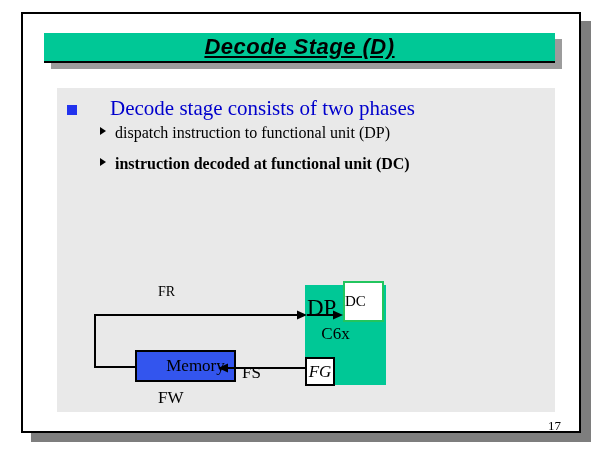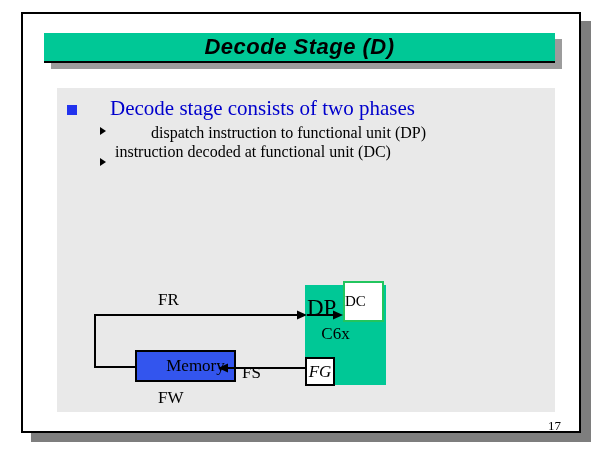--- a/index.html
+++ b/index.html
@@ -15,21 +15,21 @@
   
   .title-bar{
     position:absolute;left:44px;top:33px;width:511px;height:28px;
     background:#00C896;border-bottom:2px solid #000;
     box-shadow:7px 6px 0 #9c9c9c;
     display:flex;align-items:center;justify-content:center;
   }
   .title-text{
     font-family:"Liberation Sans",sans-serif;
     font-weight:bold;font-style:italic;
-    font-size:22px;color:#000;letter-spacing:0.5px;
+    font-size:22px;color:#000;letter-spacing:0.5px;text-decoration:underline;
   }
 
   
   .content-panel{
     position:absolute;left:57px;top:88px;width:498px;height:324px;
     background:#E9E9E9;
   }
 
   
   .bullet-square{
@@ -44,22 +44,22 @@
     border-left:6px solid #000;
     border-top:4px solid transparent;
     border-bottom:4px solid transparent;
   }
   .tri-1{left:100px;top:127px;}
   .tri-2{left:100px;top:158px;}
   .sub-text{
     position:absolute;left:115px;
     font-size:16px;color:#000;white-space:nowrap;
   }
-  .sub-1{top:124px;margin-left:36px;}
-  .sub-2{top:143px;}
+  .sub-1{top:124px;}
+  .sub-2{top:155px;font-weight:bold;}
 
   
   .c6x-box{
     position:absolute;left:305px;top:285px;width:81px;height:100px;
     background:#00C896;
   }
   .dc-box{
     position:absolute;left:343px;top:281px;width:37px;height:37px;
     background:#fff;border:2px solid #22c55e;
     display:flex;align-items:center;justify-content:flex-start;
@@ -73,21 +73,21 @@
     font-style:italic;
   }
   .memory-box{
     position:absolute;left:135px;top:350px;width:77px;height:28px;
     background:#3355EE;border:2px solid #000;
     display:flex;align-items:center;justify-content:center;
     font-size:17px;color:#000;padding-left:20px;
   }
   .dp-label{position:absolute;left:307px;top:295px;font-size:23px;}
   .c6x-label{position:absolute;left:305px;top:324px;width:61px;text-align:center;font-size:17px;}
-  .fr-label{position:absolute;left:158px;top:290px;font-size:17px;}
+  .fr-label{position:absolute;left:158px;top:284px;font-size:14px;}
   .fs-label{position:absolute;left:242px;top:363px;font-size:17px;}
   .fw-label{position:absolute;left:158px;top:388px;font-size:17px;}
 
   .wires{position:absolute;left:0;top:0;width:600px;height:450px;pointer-events:none;}
 
   .page-number{
     position:absolute;left:548px;top:418px;width:20px;text-align:left;
     font-size:13px;color:#000;
   }
 </style>

